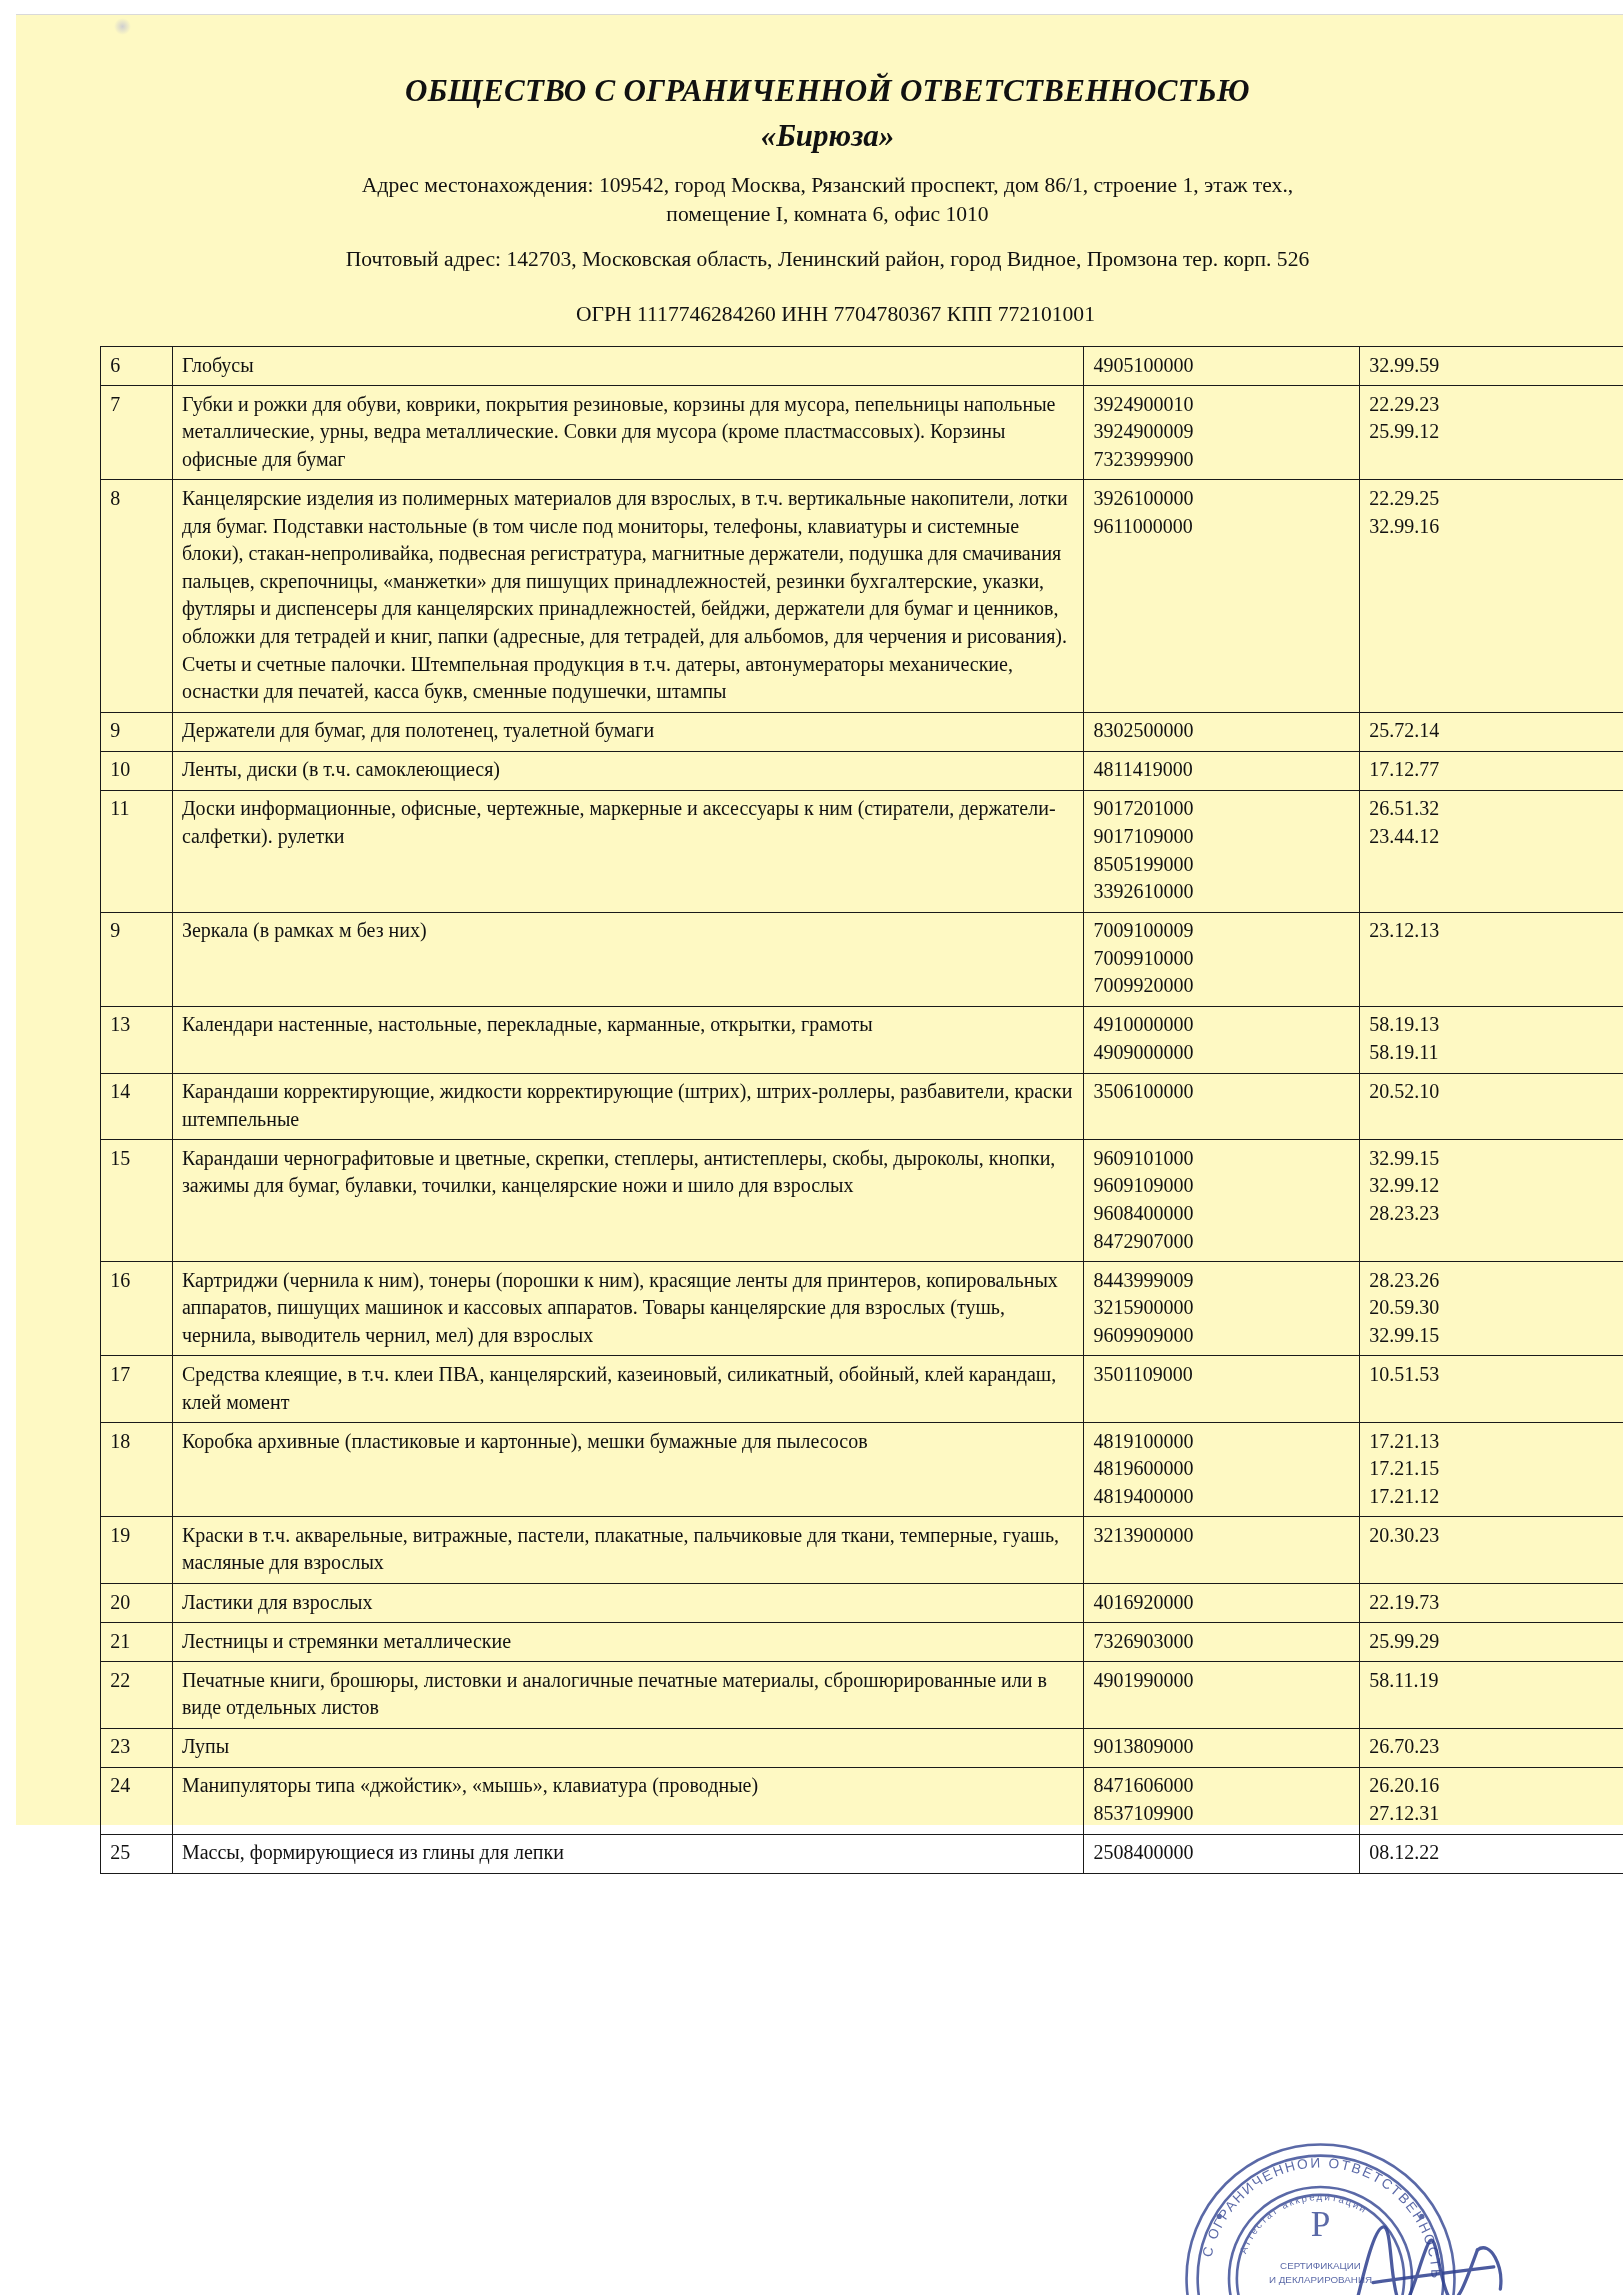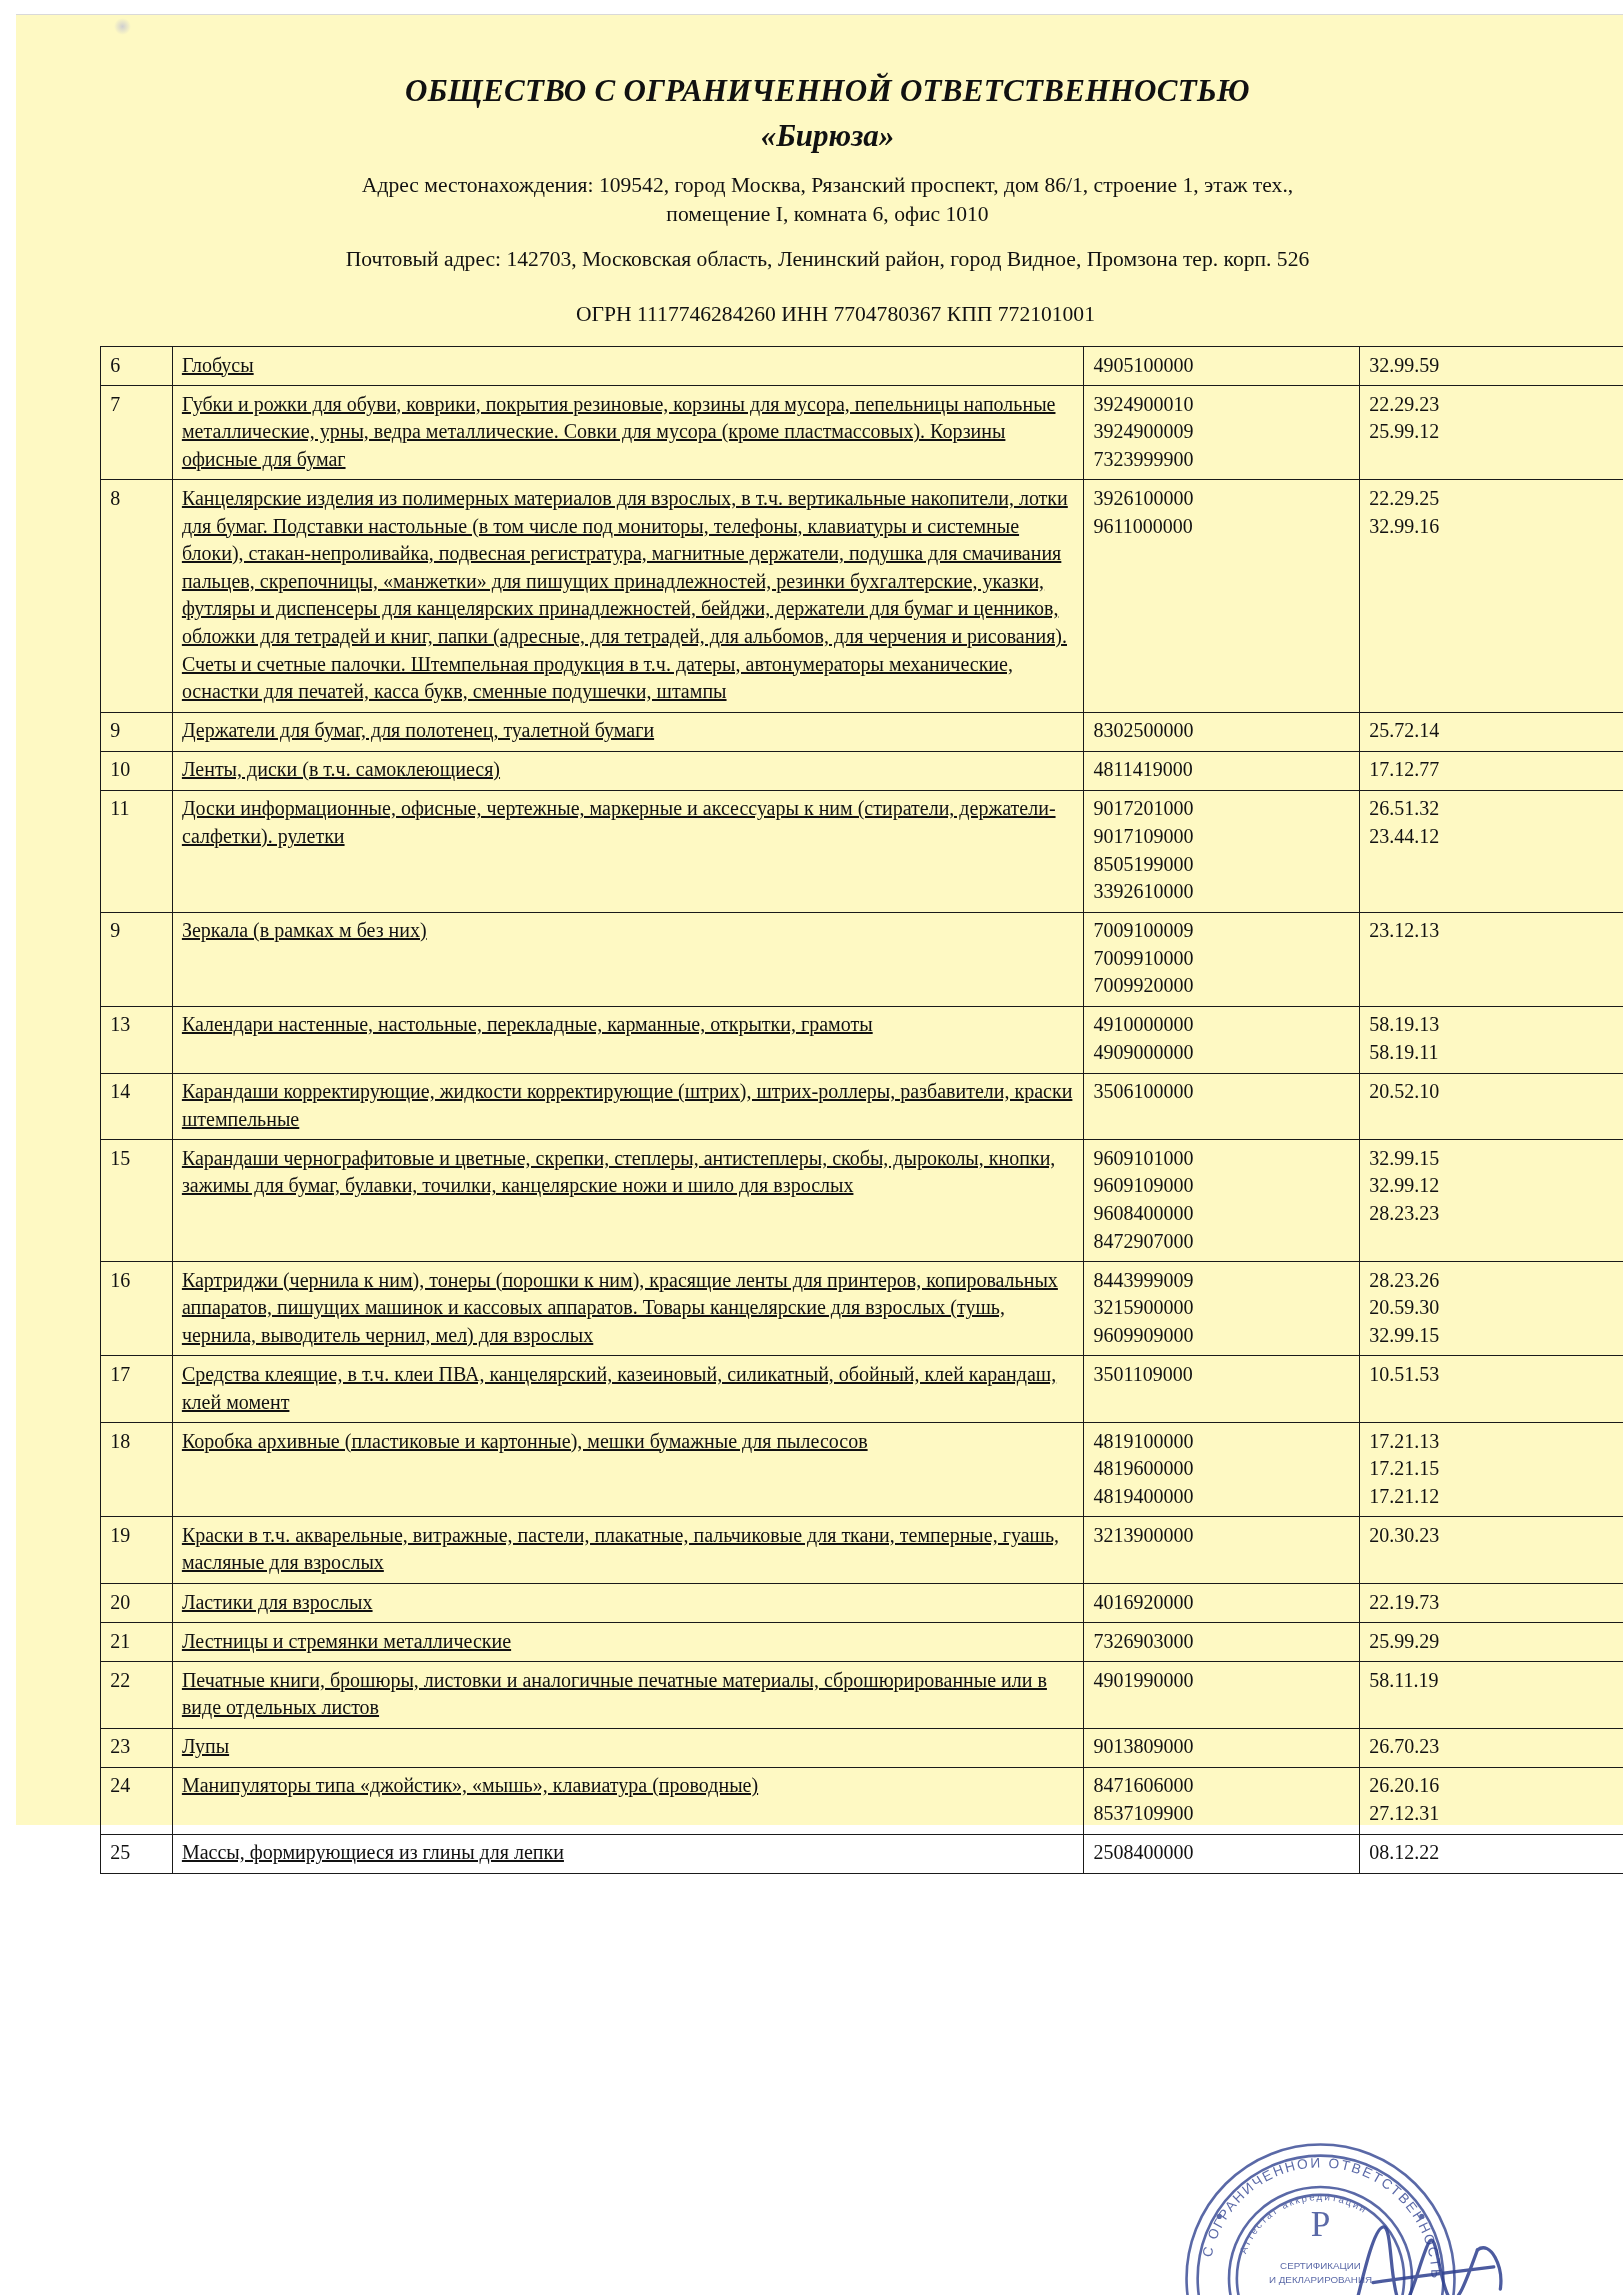--- a/index.html
+++ b/index.html
@@ -100,21 +100,20 @@
     vertical-align: top;
     padding: 4.6px 6.5px 5.9px 9.2px;
   }
   td.c-num {
     width: 55px;
     text-align: left;
     padding-left: 13px;
   }
   td.c-name {
     width: 895px;
-    text-decoration: underline;
   }
   td.c-code {
     width: 259px;
     padding-left: 11.8px;
   }
   td.c-okpd {
     width: 252px;
     padding-left: 14.4px;
   }
   .codeline { display: block; }

